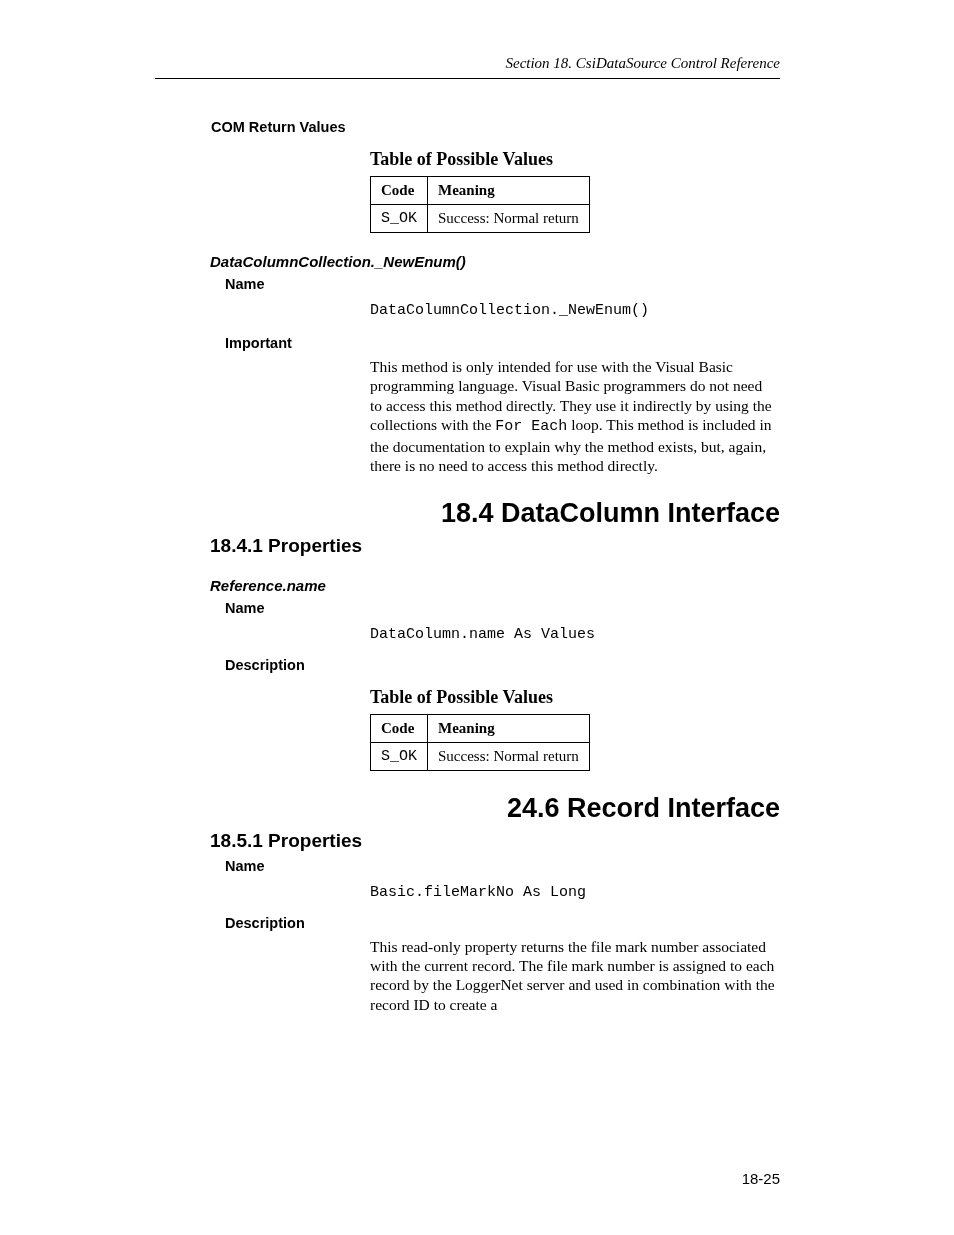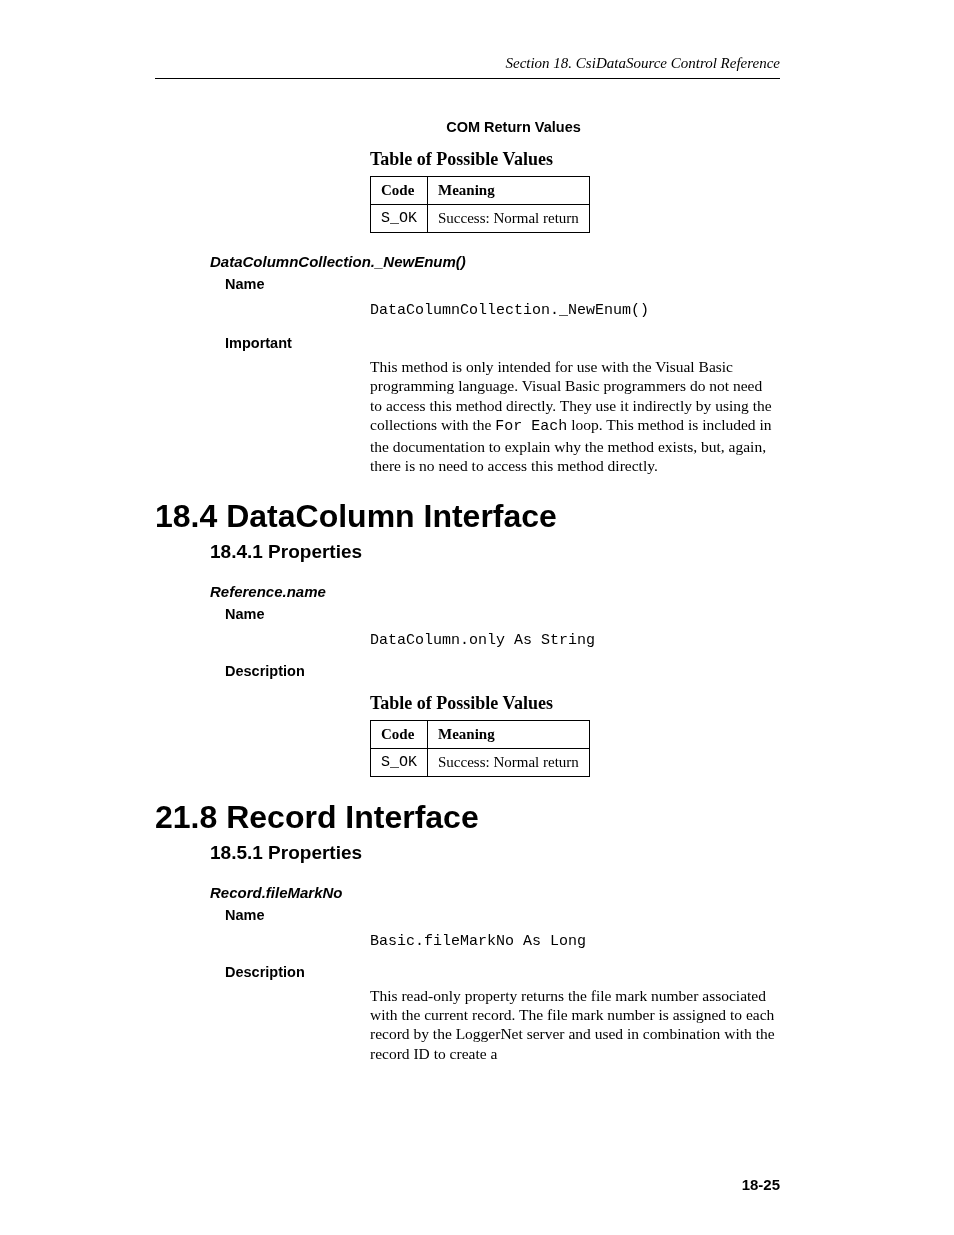--- a/index.html
+++ b/index.html
@@ -22,21 +22,21 @@
     padding-bottom: 6px;
     text-align: right;
     font-style: italic;
     font-size: 15px;
     margin-bottom: 40px;
   }
   .sec-label {
     font-family: Arial, Helvetica, sans-serif;
     font-weight: bold;
   }
-  .indent1 { margin-left: 92px; text-align: center; }
+  .indent1 { margin-left: 56px; }
   .h-com { font-size: 14.5px; margin-bottom: 6px; }
   .h-method {
     font-family: Arial, Helvetica, sans-serif;
     font-weight: bold;
     font-style: italic;
     font-size: 15px;
     margin: 20px 0 6px 55px;
   }
   .h-sub {
     font-family: Arial, Helvetica, sans-serif;
@@ -84,35 +84,36 @@
   }
   table.values th {
     font-weight: bold;
   }
   table.values td.code {
     font-family: "Courier New", Courier, monospace;
   }
   .h1 {
     font-family: Arial, Helvetica, sans-serif;
     font-weight: bold;
-    font-size: 32px;
+    font-size: 27px;
     margin: 22px 0 6px 0;
+    text-align: right;
   }
   .h2 {
     font-family: Arial, Helvetica, sans-serif;
     font-weight: bold;
     font-size: 19px;
     margin: 4px 0 4px 55px;
   }
   .page-num {
     position: absolute;
-    bottom: 42px;
+    bottom: 48px;
     right: 90px;
     font-family: Arial, Helvetica, sans-serif;
-    font-weight: bold;
+    font-weight: normal;
     font-size: 15px;
   }
   .important-block { margin-top: 16px; }
 </style>
 </head>
 <body>
 
 <div class="page">
 
   <div class="header-line">Section 18.  CsiDataSource Control Reference</div>
@@ -141,39 +142,38 @@
     <div class="h-sub">Important</div>
     <div class="body-text">
       <span>This method is only intended for use with the Visual Basic programming language.  Visual Basic programmers do not need to access this method directly.  They use it indirectly by using the collections with the </span><span class="mono">For Each</span><span> loop.  This method is included in the documentation to explain why the method exists, but, again, there is no need to access this method directly.</span>
     </div>
   </div>
 
   <div class="h1">18.4  DataColumn Interface</div>
   <div class="h2">18.4.1  Properties</div>
   <div class="h-method">Reference.name</div>
   <div class="h-sub">Name</div>
-  <div class="code-line">DataColumn.only As String</div>
+  <div class="code-line">DataColumn.name As Values</div>
   <div class="h-sub">Description</div>
 
   <div class="table-caption">Table of Possible Values</div>
   <table class="values">
     <tbody>
         <tr>
       <th>Code</th>
       <th>Meaning</th>
     </tr>
     <tr>
       <td class="code">S_OK</td>
       <td>Success: Normal return</td>
     </tr>
   </tbody>
     </table>
 
-  <div class="h1">21.8  Record Interface</div>
+  <div class="h1">24.6  Record Interface</div>
   <div class="h2">18.5.1  Properties</div>
-  <div class="h-method">Record.fileMarkNo</div>
   <div class="h-sub">Name</div>
   <div class="code-line">Basic.fileMarkNo As Long</div>
   <div class="h-sub">Description</div>
   <div class="body-text">This read-only property returns the file mark number associated with the current record.  The file mark number is assigned to each record by the LoggerNet server and used in combination with the record ID to create a</div>
 
   <div class="page-num">18-25</div>
 </div>
 
 </body></html>

